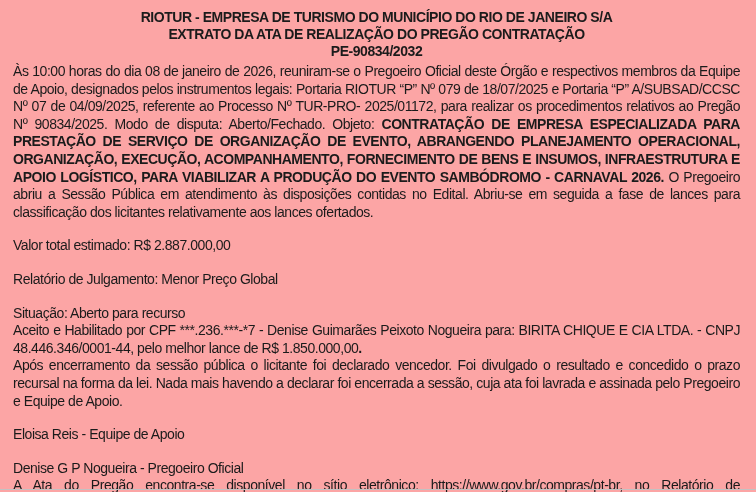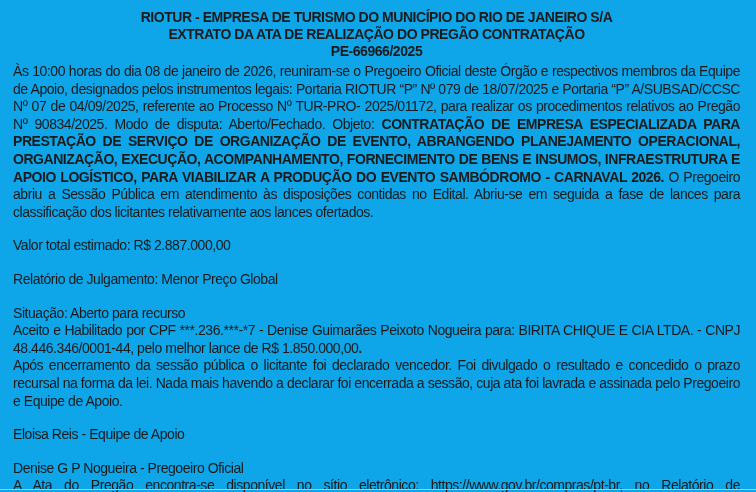--- a/index.html
+++ b/index.html
@@ -6,21 +6,21 @@
     margin: 0;
     padding: 0;
     background: #ffffff;
   }
   .page {
     position: relative;
     width: 756px;
     height: 492px;
     box-sizing: border-box;
     padding: 9px 16px 0 13px;
-    background: #0ea5e9;
+    background: #fca5a5;
     color: #1b1b1b;
     font-family: "Liberation Sans", "DejaVu Sans", sans-serif;
     font-size: 14px;
     letter-spacing: -0.45px;
     line-height: 17.6px;
     overflow: hidden;
   }
   .doc-header {
     text-align: center;
     font-weight: bold;
@@ -46,21 +46,21 @@
     background: #c2c2c2;
   }
 </style>
 </head>
 <body>
 
 <div class="page">
   <header class="doc-header">
     <div class="h-line">RIOTUR - EMPRESA DE TURISMO DO MUNICÍPIO DO RIO DE JANEIRO S/A</div>
     <div class="h-line">EXTRATO DA ATA DE REALIZAÇÃO DO PREGÃO CONTRATAÇÃO</div>
-    <div class="h-line">PE-66966/2025</div>
+    <div class="h-line">PE-90834/2032</div>
   </header>
   <main>
       <p class="para justify"><span>Às 10:00 horas do dia 08 de janeiro de 2026, reuniram-se o Pregoeiro Oficial deste Órgão e respectivos membros da Equipe de Apoio, designados pelos instrumentos legais: Portaria RIOTUR “P” Nº 079 de 18/07/2025 e Portaria “P” A/SUBSAD/CCSC Nº 07 de 04/09/2025, referente ao Processo Nº TUR-PRO- 2025/01172, para realizar os procedimentos relativos ao Pregão Nº 90834/2025. Modo de disputa: Aberto/Fechado. Objeto: </span><span class="bold">CONTRATAÇÃO DE EMPRESA ESPECIALIZADA PARA PRESTAÇÃO DE SERVIÇO DE ORGANIZAÇÃO DE EVENTO, ABRANGENDO PLANEJAMENTO OPERACIONAL, ORGANIZAÇÃO, EXECUÇÃO, ACOMPANHAMENTO, FORNECIMENTO DE BENS E INSUMOS, INFRAESTRUTURA E APOIO LOGÍSTICO, PARA VIABILIZAR A PRODUÇÃO DO EVENTO SAMBÓDROMO - CARNAVAL 2026.</span><span> O Pregoeiro abriu a Sessão Pública em atendimento às disposições contidas no Edital. Abriu-se em seguida a fase de lances para classificação dos licitantes relativamente aos lances ofertados.</span></p>
       <p class="para left"><span>Valor total estimado: R$ 2.887.000,00</span></p>
       <p class="para left"><span>Relatório de Julgamento: Menor Preço Global</span></p>
       <p class="para left"><span>Situação: Aberto para recurso</span></p>
       <p class="para justify"><span>Aceito e Habilitado por CPF ***.236.***-*7 - Denise Guimarães Peixoto Nogueira para: BIRITA CHIQUE E CIA LTDA. - CNPJ 48.446.346/0001-44, pelo melhor lance de R$ 1.850.000,00</span><span class="bold">.</span></p>
       <p class="para justify"><span>Após encerramento da sessão pública o licitante foi declarado vencedor. Foi divulgado o resultado e concedido o prazo recursal na forma da lei. Nada mais havendo a declarar foi encerrada a sessão, cuja ata foi lavrada e assinada pelo Pregoeiro e Equipe de Apoio.</span></p>
       <p class="para left"><span>Eloisa Reis - Equipe de Apoio</span></p>
       <p class="para left"><span>Denise G P Nogueira - Pregoeiro Oficial</span></p>

